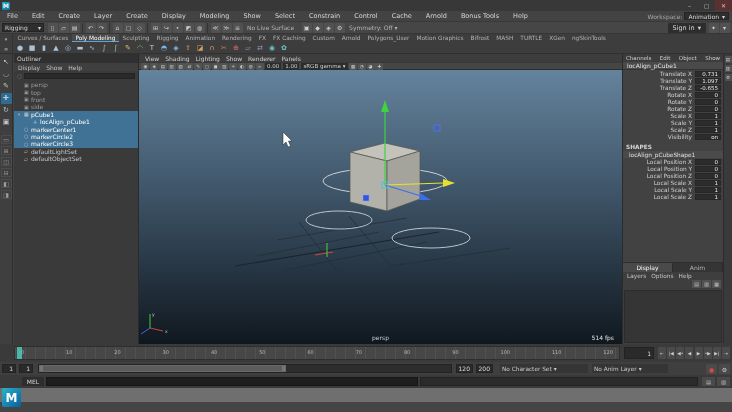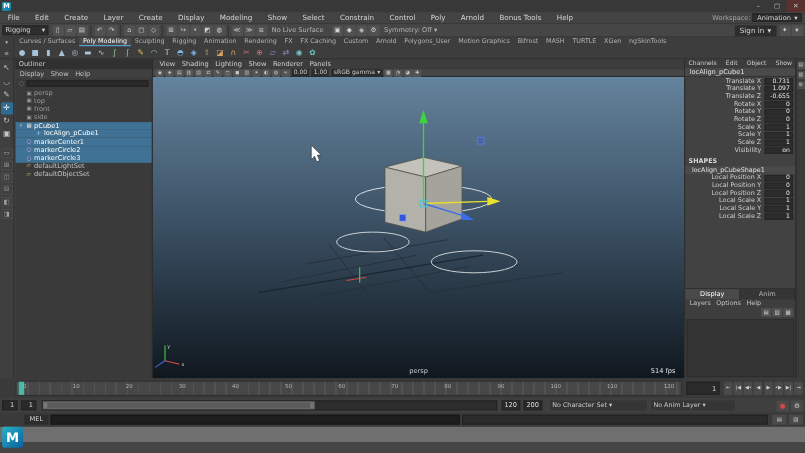--- a/index.html
+++ b/index.html
@@ -152,21 +152,21 @@
         <span class="menu-item">Edit</span>
         <span class="menu-item">Create</span>
         <span class="menu-item">Layer</span>
         <span class="menu-item">Create</span>
         <span class="menu-item">Display</span>
         <span class="menu-item">Modeling</span>
         <span class="menu-item">Show</span>
         <span class="menu-item">Select</span>
         <span class="menu-item">Constrain</span>
         <span class="menu-item">Control</span>
-        <span class="menu-item">Poly</span>
+        <span class="menu-item">Cache</span>
         <span class="menu-item">Arnold</span>
         <span class="menu-item">Bonus Tools</span>
         <span class="menu-item">Help</span>
       </div>
     <div class="workspace">
       <span class="ws-label">Workspace:</span>
       <span class="ws-select">
         <span>Animation</span>
         <span>▾</span>
       </span>

